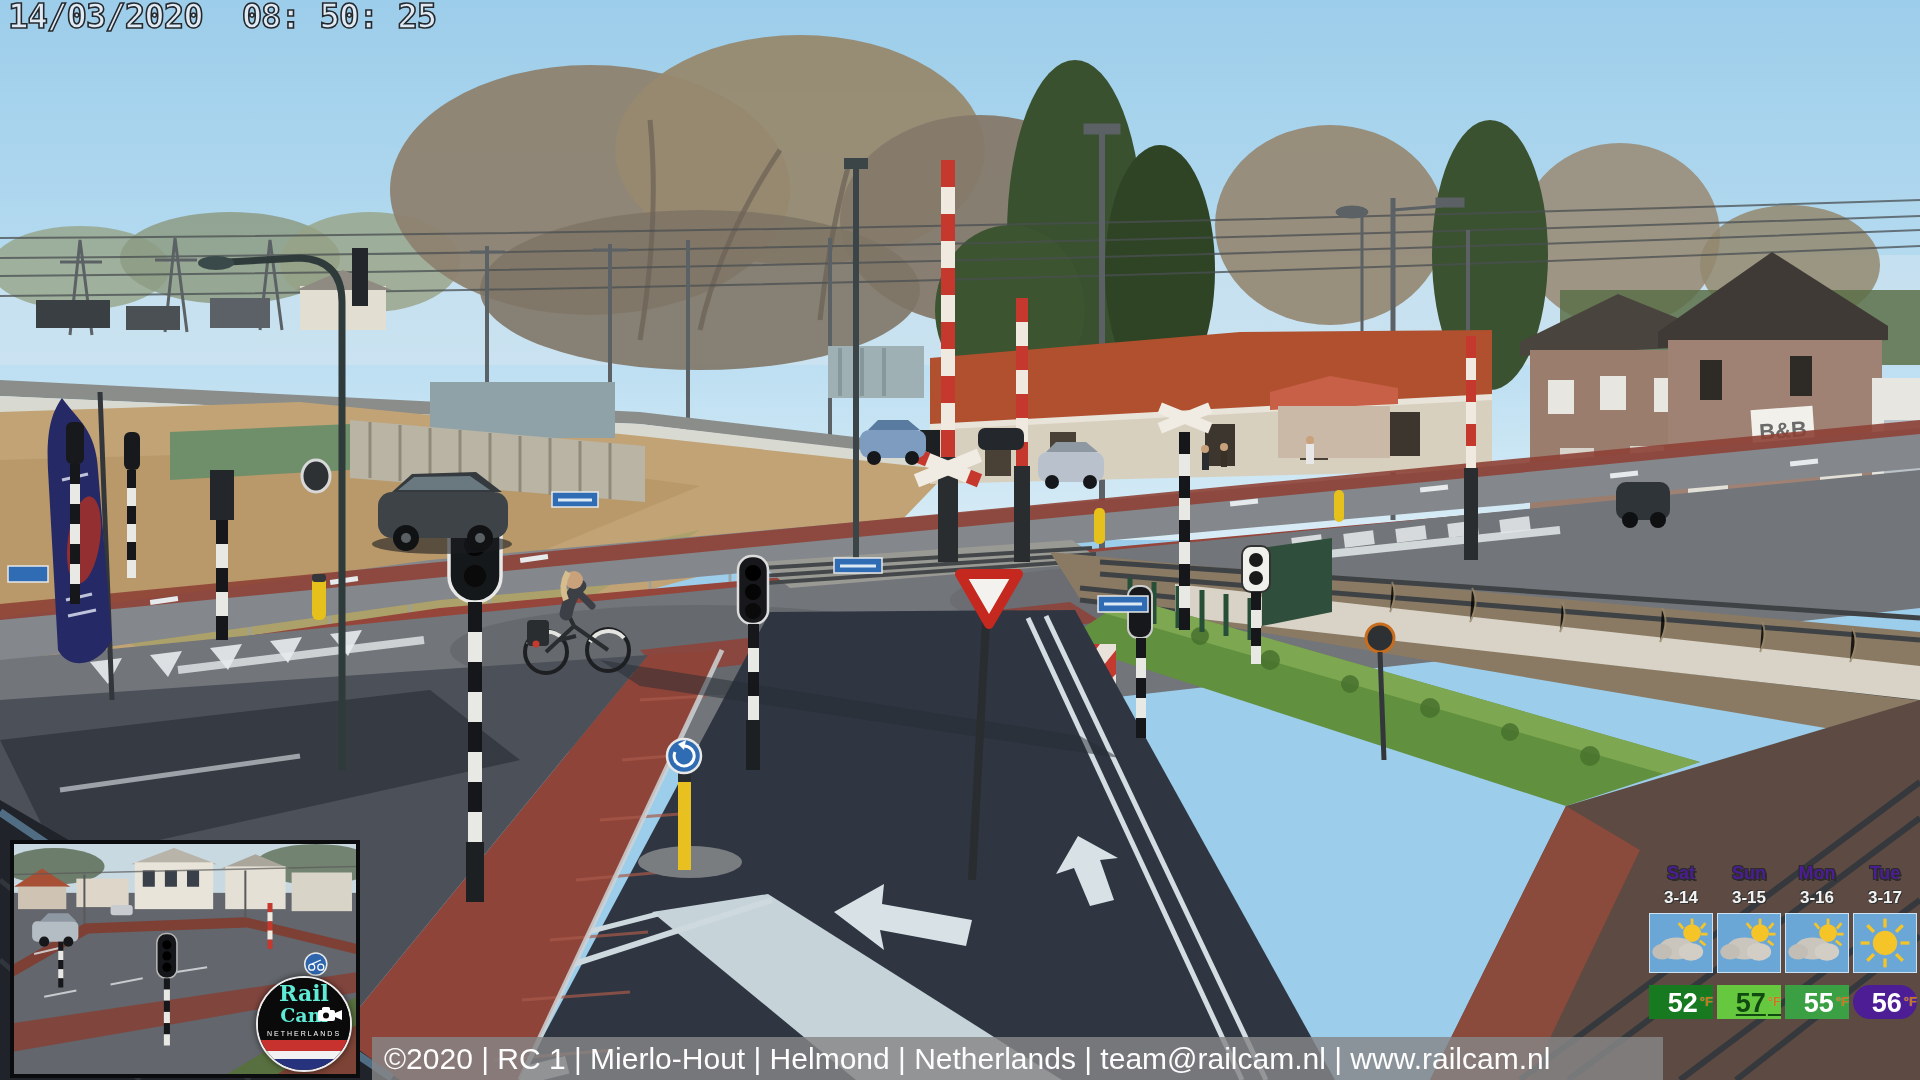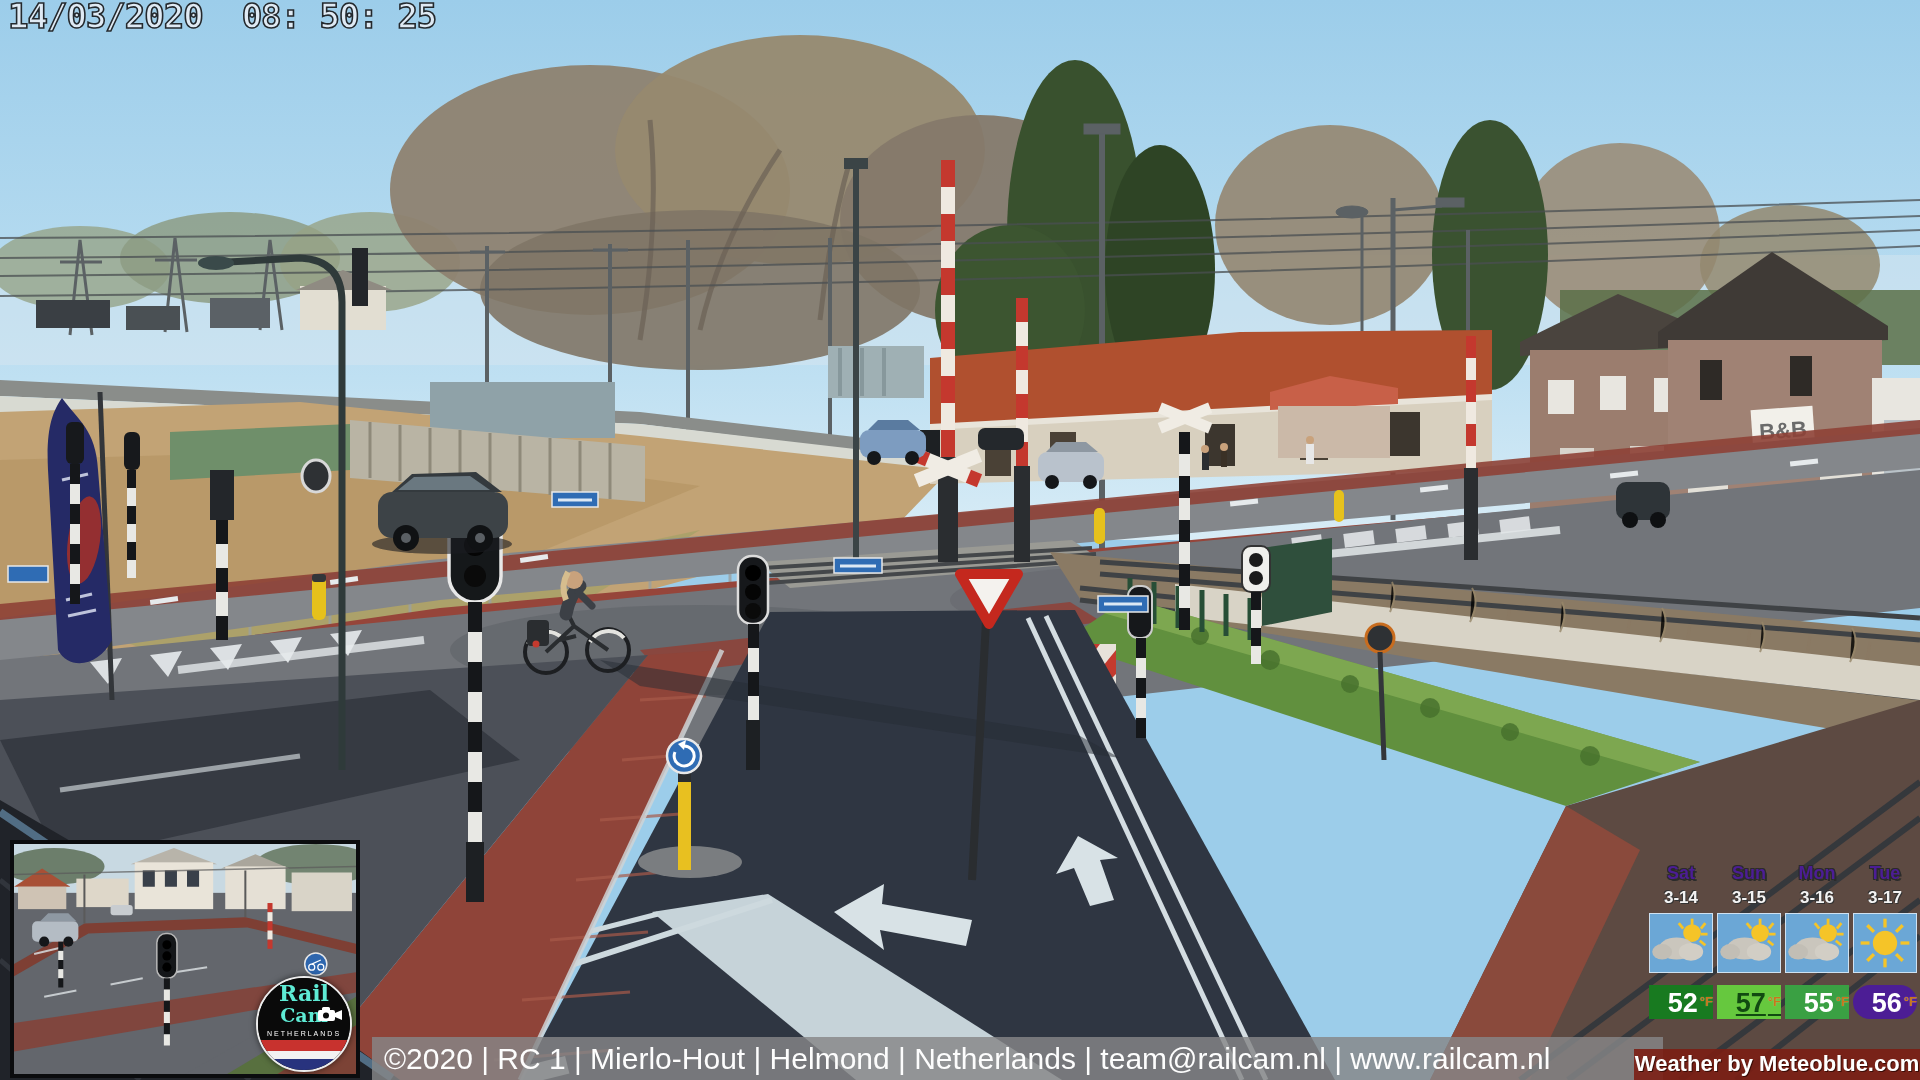--- a/index.html
+++ b/index.html
@@ -717,21 +717,20 @@
     </div>
   </div>
   <div class="w-row">
     <div class="t-box hi-box" style="background: rgb(24, 122, 32); color: rgb(255, 255, 255);"><span>52</span><span class="deg">°F</span></div>
     <div class="t-box hi-box" style="background: rgb(102, 200, 62); color: rgb(17, 74, 17); text-decoration: underline;"><span>57</span><span class="deg">°F</span></div>
     <div class="t-box hi-box" style="background: rgb(58, 160, 67); color: rgb(255, 255, 255);"><span>55</span><span class="deg">°F</span></div>
     <div class="t-box hi-box" style="background: #4c1d95; color: rgb(255, 255, 255); border-radius: 17px;"><span>56</span><span class="deg">°F</span></div>
   </div>
 </div>
 
-<div class="meteo-bar">Weather by Meteoblue.com</div>
 
 <div class="pip">
   <svg viewBox="0 0 340 226" preserveAspectRatio="none">
     <rect x="0" y="0" width="340" height="48" fill="#c8d9e2"></rect>
     <ellipse cx="40" cy="22" rx="50" ry="18" fill="#55664e" opacity=".8"></ellipse>
     <ellipse cx="300" cy="20" rx="60" ry="20" fill="#5d6e55" opacity=".8"></ellipse>
     <polygon points="0,42 28,24 56,42" fill="#a85036"></polygon>
         <rect x="4" y="42" width="48" height="22" fill="#cfc3b4"></rect>
     <rect x="62" y="34" width="52" height="28" fill="#ded7c9"></rect>
     <polygon points="116,20 159,4 202,20" fill="#b8b4aa"></polygon>

